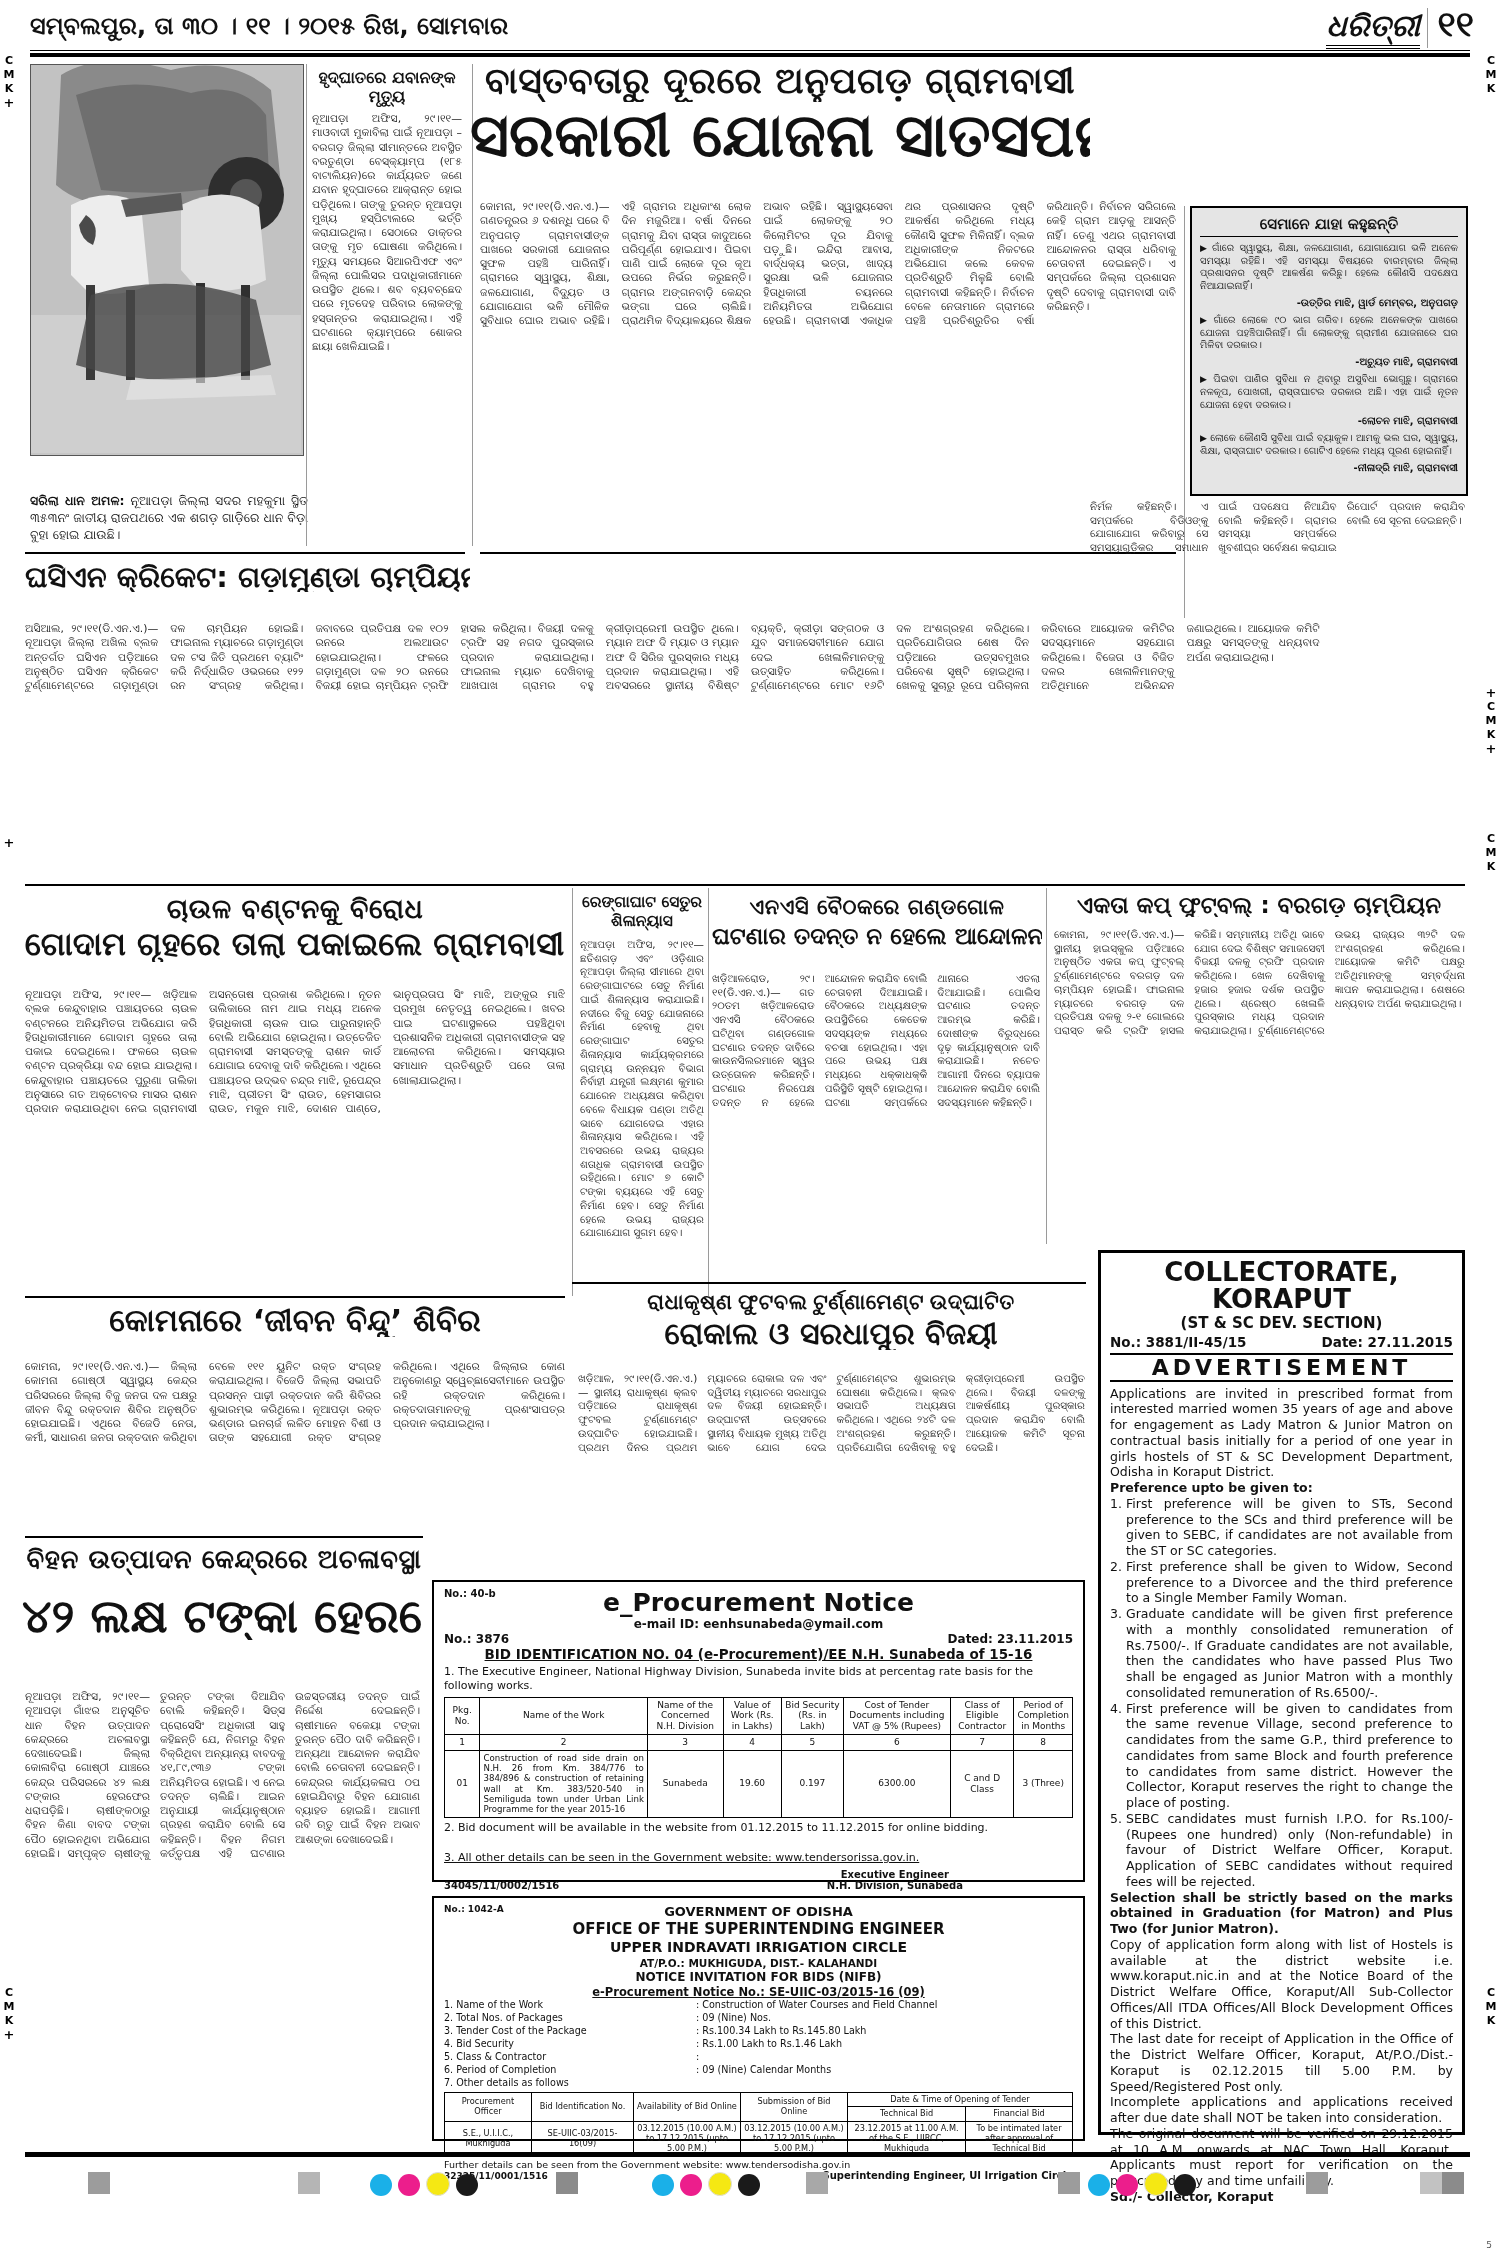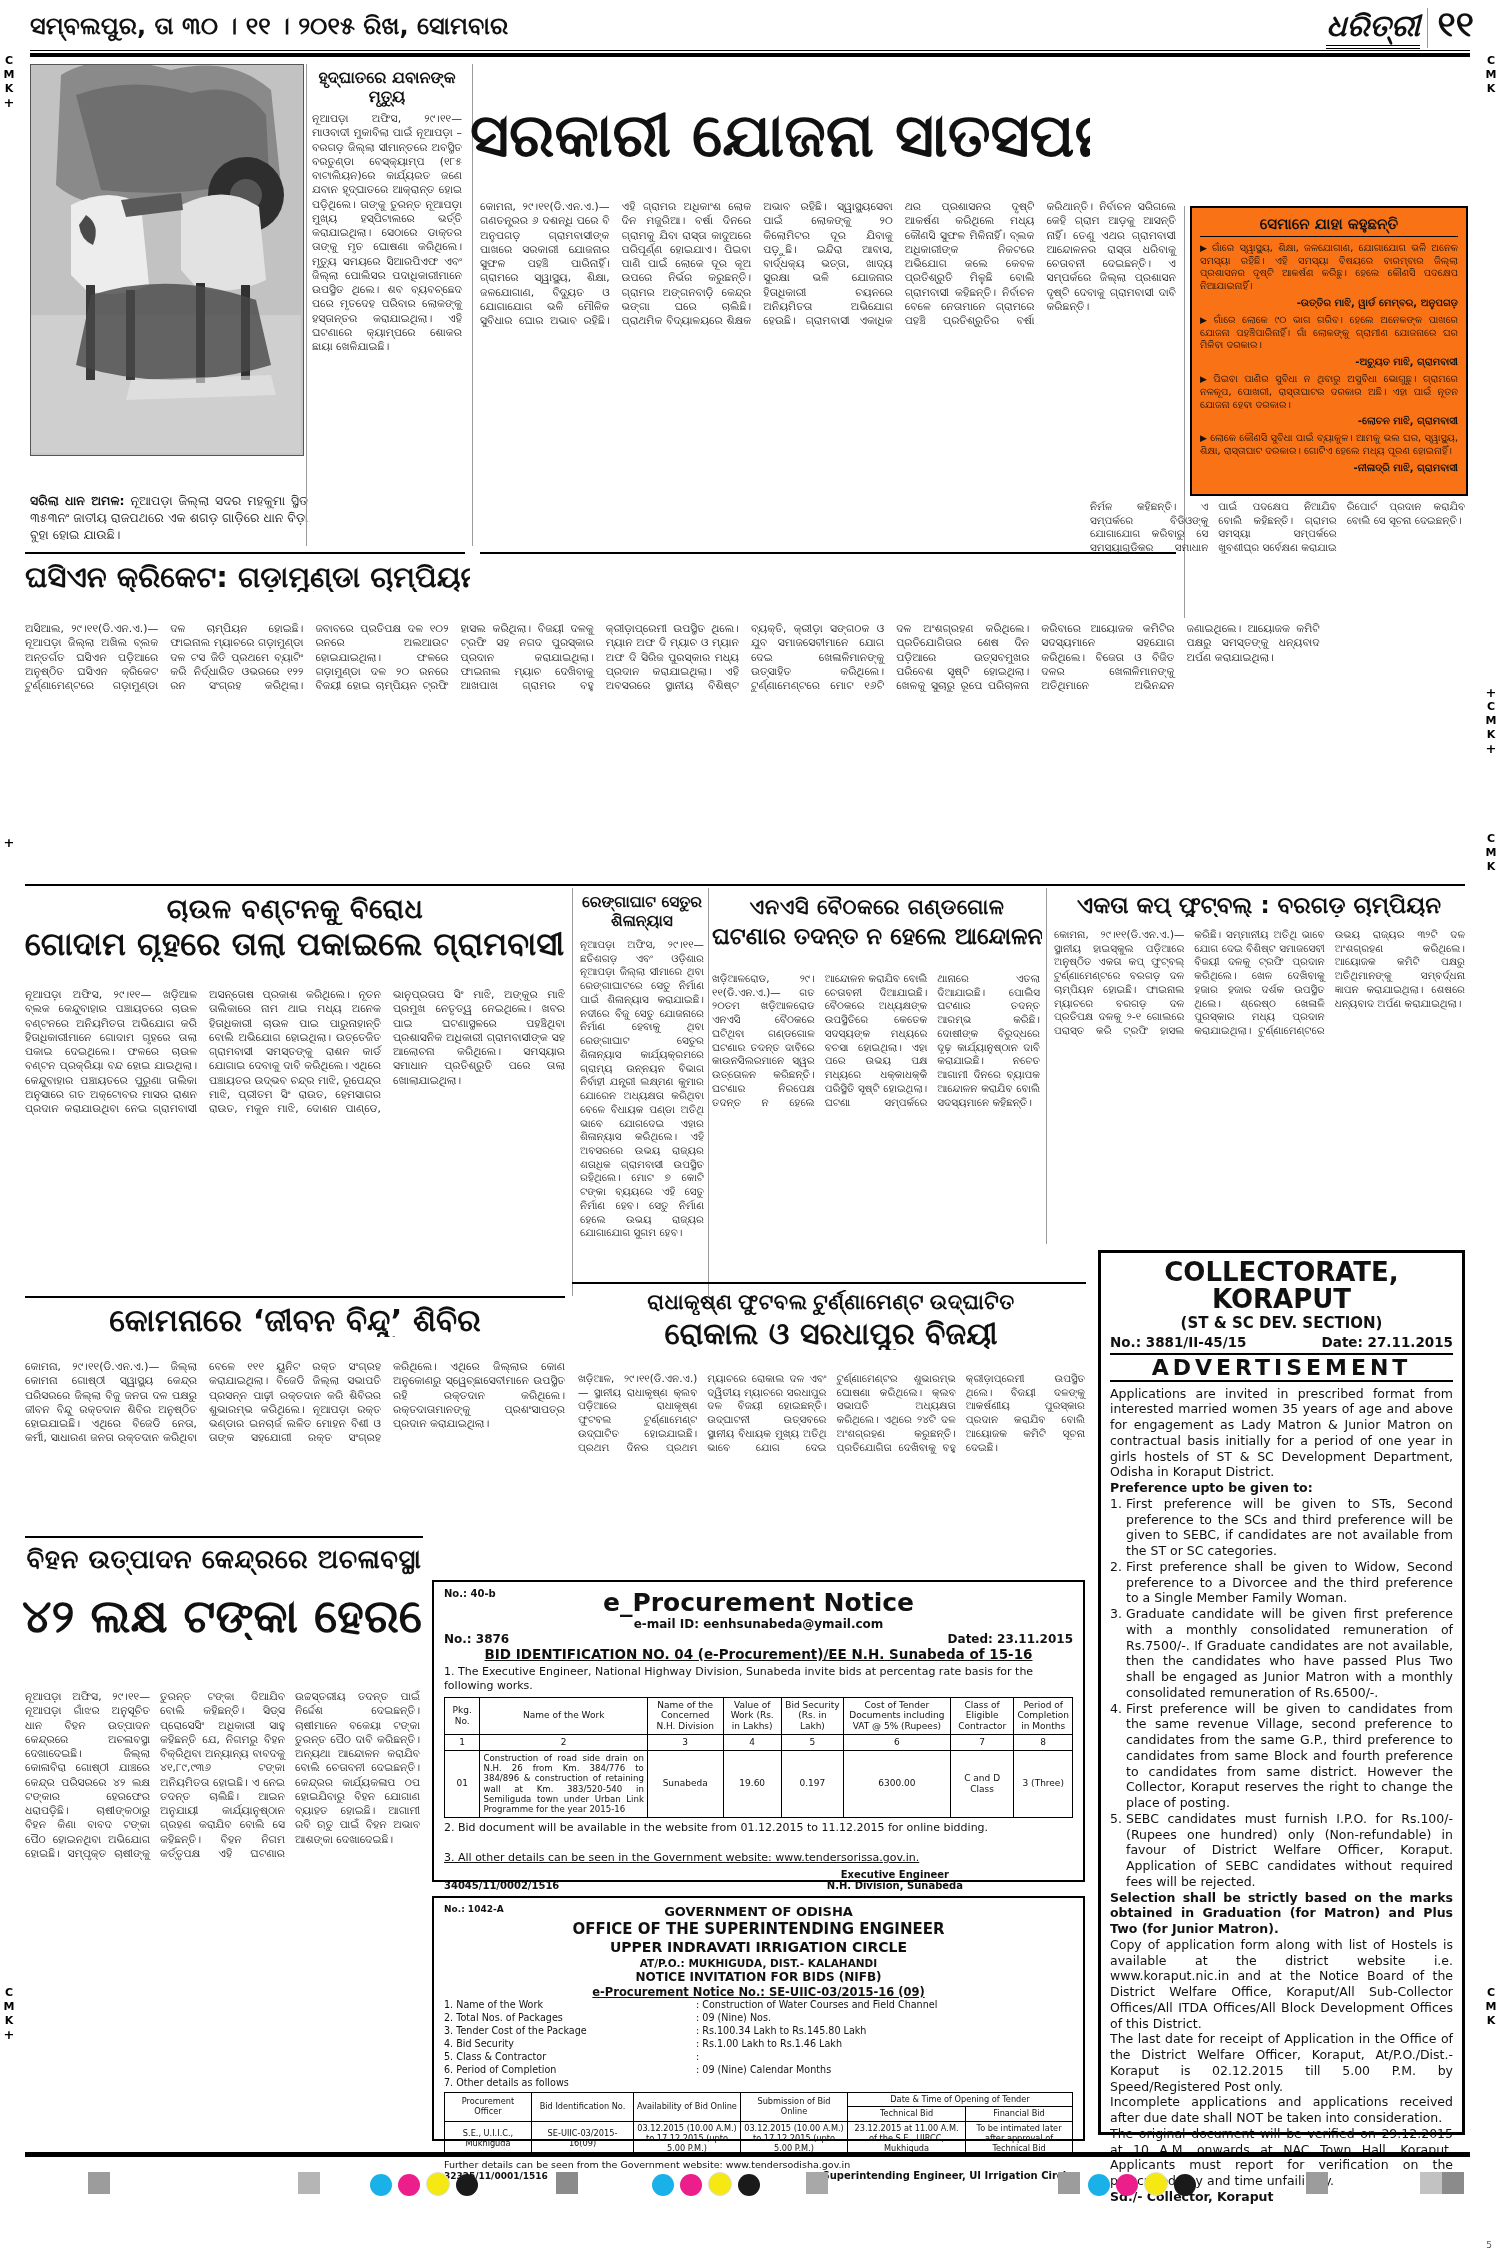--- a/index.html
+++ b/index.html
@@ -10,21 +10,21 @@
   .right{text-align:right;}
   .bold{font-weight:bold;}
   .nowrap{white-space:nowrap;overflow:hidden;}
   .body-col{font-size:10.8px;line-height:1.32;text-align:justify;color:#1c1c1c;column-gap:12px;column-fill:balance;}
   .kicker{font-weight:600;letter-spacing:.5px;}
   .headline{font-weight:900;letter-spacing:0;line-height:1.05;}
   .hrule{background:#000;}
   .vrule{border-left:1px solid #9a9a9a;width:0;}
   .photo-frame{border:1px solid #555;background:#c6c6c6;}
   .caption{font-size:12.5px;line-height:1.35;text-align:justify;}
-  .qbox{border:2px solid #000;padding:7px 8px;background:#f97316;}
+  .qbox{border:2px solid #000;padding:7px 8px;background:#e5e5e5;}
   .qtitle{font-size:15px;font-weight:bold;text-align:center;border-bottom:1px solid #000;padding-bottom:3px;margin-bottom:5px;}
   .qitem{font-size:9.8px;line-height:1.3;text-align:justify;margin-bottom:4px;}
   .qarrow{font-size:9px;margin-right:3px;}
   .qattr{font-size:10px;font-weight:bold;text-align:right;margin:1px 0 5px 0;}
   .notice-box{border:2px solid #000;background:#fff;padding:6px 10px;box-sizing:border-box;}
   .ad-box{border:3px solid #000;background:#fff;padding:6px 9px;box-sizing:border-box;}
   .ad-title{font-size:26px;font-weight:bold;text-align:center;line-height:1.05;}
   .ad-sub{font-size:15px;font-weight:bold;text-align:center;}
   .ad-noline{display:flex;justify-content:space-between;font-size:13.5px;font-weight:bold;margin-top:2px;}
   .ad-band{border-top:2px solid #000;border-bottom:2px solid #000;font-size:22px;font-weight:bold;
@@ -123,20 +123,21 @@
   </div>
   <div class="abs caption" style="left:30px;top:462px;width:278px;margin-top:31px;">
     <span class="bold">ସରିଲା ଧାନ ଅମଳ:</span><span> ନୂଆପଡ଼ା ଜିଲ୍ଲା ସଦର ମହକୁମା ସ୍ଥିତ ୩୫୩ନଂ ଜାତୀୟ ରାଜପଥରେ ଏକ ଶଗଡ଼ ଗାଡ଼ିରେ ଧାନ ବିଡ଼ା ବୁହା ହୋଇ ଯାଉଛି।</span>
   </div>
 
   <div class="abs vrule" style="left:306px;top:64px;height:482px;"></div>
   <div class="abs bold center" style="left:312px;top:68px;width:150px;font-size:16px;line-height:1.2;">ହୃଦ୍‌ଘାତରେ ଯବାନଙ୍କ ମୃତ୍ୟୁ</div>
   <div class="abs body-col" style="left:312px;top:112px;width:150px;height:436px;">ନୂଆପଡ଼ା ଅଫିସ, ୨୯।୧୧— ମାଓବାଦୀ ମୁକାବିଲା ପାଇଁ ନୂଆପଡ଼ା – ବରଗଡ଼ ଜିଲ୍ଲା ସୀମାନ୍ତରେ ଅବସ୍ଥିତ ବରତୁଣ୍ଡା ବେସ୍‌କ୍ୟାମ୍ପ (୧୮୫ ବାଟାଲିୟନ)ରେ କାର୍ଯ୍ୟରତ ଜଣେ ଯବାନ ହୃଦ୍‌ଘାତରେ ଆକ୍ରାନ୍ତ ହୋଇ ପଡ଼ିଥିଲେ। ତାଙ୍କୁ ତୁରନ୍ତ ନୂଆପଡ଼ା ମୁଖ୍ୟ ହସ୍ପିଟାଲରେ ଭର୍ତ୍ତି କରାଯାଇଥିଲା। ସେଠାରେ ଡାକ୍ତର ତାଙ୍କୁ ମୃତ ଘୋଷଣା କରିଥିଲେ। ମୃତ୍ୟୁ ସମୟରେ ସିଆରପିଏଫ ଏବଂ ଜିଲ୍ଲା ପୋଲିସର ପଦାଧିକାରୀମାନେ ଉପସ୍ଥିତ ଥିଲେ। ଶବ ବ୍ୟବଚ୍ଛେଦ ପରେ ମୃତଦେହ ପରିବାର ଲୋକଙ୍କୁ ହସ୍ତାନ୍ତର କରାଯାଇଥିଲା। ଏହି ଘଟଣାରେ କ୍ୟାମ୍ପରେ ଶୋକର ଛାୟା ଖେଳିଯାଇଛି।</div>
   <div class="abs vrule" style="left:472px;top:64px;height:482px;"></div>
 
+  <div class="abs kicker center nowrap" style="left:480px;top:60px;width:600px;font-size:36px;">ବାସ୍ତବତାରୁ ଦୂରରେ ଅନୁପଗଡ଼ ଗ୍ରାମବାସୀ</div>
   <div class="abs headline center nowrap" style="left:470px;top:104px;width:620px;font-size:60px;">ସରକାରୀ ଯୋଜନା ସାତସପନ</div>
   <div class="abs body-col" style="left:480px;top:200px;width:696px;height:345px;column-count:5;">କୋମନା, ୨୯।୧୧(ଡି.ଏନ.ଏ.)— ଗଣତନ୍ତ୍ରର ୬ ଦଶନ୍ଧି ପରେ ବି ଅନୁପଗଡ଼ ଗ୍ରାମବାସୀଙ୍କ ପାଖରେ ସରକାରୀ ଯୋଜନାର ସୁଫଳ ପହଞ୍ଚି ପାରିନାହିଁ। ଗ୍ରାମରେ ସ୍ୱାସ୍ଥ୍ୟ, ଶିକ୍ଷା, ଜଳଯୋଗାଣ, ବିଦ୍ୟୁତ ଓ ଯୋଗାଯୋଗ ଭଳି ମୌଳିକ ସୁବିଧାର ଘୋର ଅଭାବ ରହିଛି। ଏହି ଗ୍ରାମର ଅଧିକାଂଶ ଲୋକ ଦିନ ମଜୁରିଆ। ବର୍ଷା ଦିନରେ ଗ୍ରାମକୁ ଯିବା ରାସ୍ତା କାଦୁଅରେ ପରିପୂର୍ଣ୍ଣ ହୋଇଯାଏ। ପିଇବା ପାଣି ପାଇଁ ଲୋକେ ଦୂର କୂଅ ଉପରେ ନିର୍ଭର କରୁଛନ୍ତି। ଗ୍ରାମର ଅଙ୍ଗନବାଡ଼ି କେନ୍ଦ୍ର ଭଙ୍ଗା ଘରେ ଚାଲିଛି। ପ୍ରାଥମିକ ବିଦ୍ୟାଳୟରେ ଶିକ୍ଷକ ଅଭାବ ରହିଛି। ସ୍ୱାସ୍ଥ୍ୟସେବା ପାଇଁ ଲୋକଙ୍କୁ ୨୦ କିଲୋମିଟର ଦୂର ଯିବାକୁ ପଡ଼ୁଛି। ଇନ୍ଦିରା ଆବାସ, ବାର୍ଦ୍ଧକ୍ୟ ଭତ୍ତା, ଖାଦ୍ୟ ସୁରକ୍ଷା ଭଳି ଯୋଜନାର ହିତାଧିକାରୀ ଚୟନରେ ଅନିୟମିତତା ଅଭିଯୋଗ ହେଉଛି। ଗ୍ରାମବାସୀ ଏକାଧିକ ଥର ପ୍ରଶାସନର ଦୃଷ୍ଟି ଆକର୍ଷଣ କରିଥିଲେ ମଧ୍ୟ କୌଣସି ସୁଫଳ ମିଳିନାହିଁ। ବ୍ଲକ ଅଧିକାରୀଙ୍କ ନିକଟରେ ଅଭିଯୋଗ କଲେ କେବଳ ପ୍ରତିଶ୍ରୁତି ମିଳୁଛି ବୋଲି ଗ୍ରାମବାସୀ କହିଛନ୍ତି। ନିର୍ବାଚନ ବେଳେ ନେତାମାନେ ଗ୍ରାମରେ ପହଞ୍ଚି ପ୍ରତିଶ୍ରୁତିର ବର୍ଷା କରିଥାନ୍ତି। ନିର୍ବାଚନ ସରିଗଲେ କେହି ଗ୍ରାମ ଆଡ଼କୁ ଆସନ୍ତି ନାହିଁ। ତେଣୁ ଏଥର ଗ୍ରାମବାସୀ ଆନ୍ଦୋଳନର ରାସ୍ତା ଧରିବାକୁ ଚେତାବନୀ ଦେଇଛନ୍ତି। ଏ ସମ୍ପର୍କରେ ଜିଲ୍ଲା ପ୍ରଶାସନ ଦୃଷ୍ଟି ଦେବାକୁ ଗ୍ରାମବାସୀ ଦାବି କରିଛନ୍ତି।</div>
   <div class="abs hrule" style="left:480px;top:552px;width:696px;height:2px;"></div>
 
   <div class="abs vrule" style="left:1184px;top:206px;height:412px;"></div>
   <div class="abs qbox" style="left:1190px;top:206px;width:258px;height:272px;">
     <div class="qtitle">ସେମାନେ ଯାହା କହୁଛନ୍ତି</div>
     <div class="qitem"><span class="qarrow">▶</span><span>ଗାଁରେ ସ୍ୱାସ୍ଥ୍ୟ, ଶିକ୍ଷା, ଜଳଯୋଗାଣ, ଯୋଗାଯୋଗ ଭଳି ଅନେକ ସମସ୍ୟା ରହିଛି। ଏହି ସମସ୍ୟା ବିଷୟରେ ବାରମ୍ବାର ଜିଲ୍ଲା ପ୍ରଶାସନର ଦୃଷ୍ଟି ଆକର୍ଷଣ କରିଛୁ। ହେଲେ କୌଣସି ପଦକ୍ଷେପ ନିଆଯାଇନାହିଁ।</span></div>
     <div class="qattr">-ଉତ୍ତିର ମାଝି, ୱାର୍ଡ ମେମ୍ବର, ଅନୁପଗଡ଼</div>
     <div class="qitem"><span class="qarrow">▶</span><span>ଗାଁରେ ଲୋକେ ୯୦ ଭାଗ ଗରିବ। ହେଲେ ଅନେକଙ୍କ ପାଖରେ ଯୋଜନା ପହଞ୍ଚିପାରିନାହିଁ। ଗାଁ ଲୋକଙ୍କୁ ଗ୍ରାମୀଣ ଯୋଜନାରେ ଘର ମିଳିବା ଦରକାର।</span></div>

